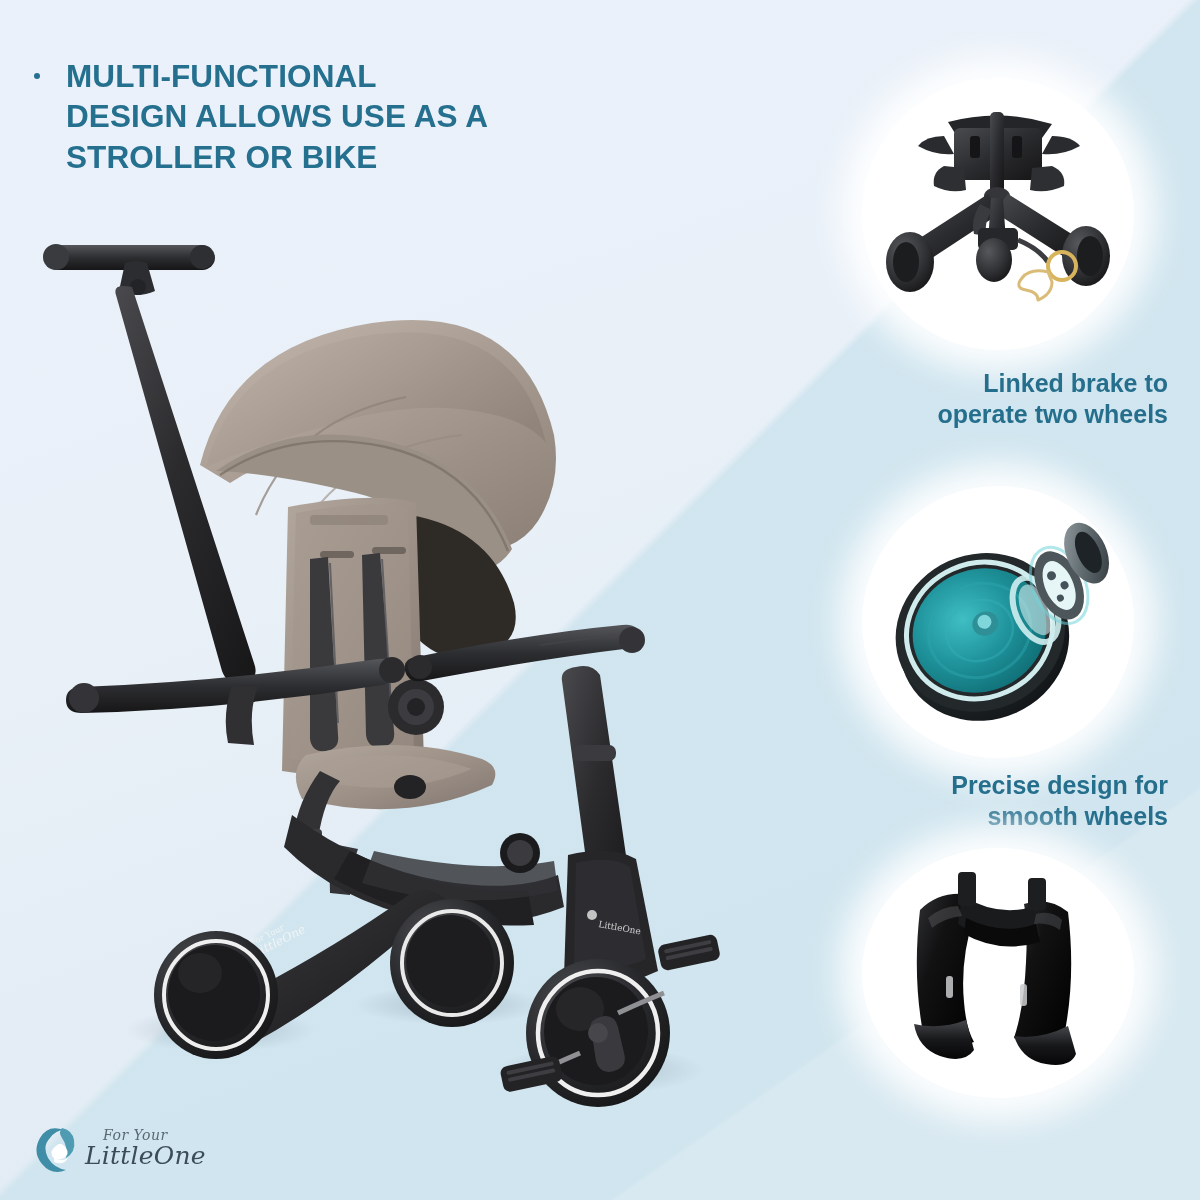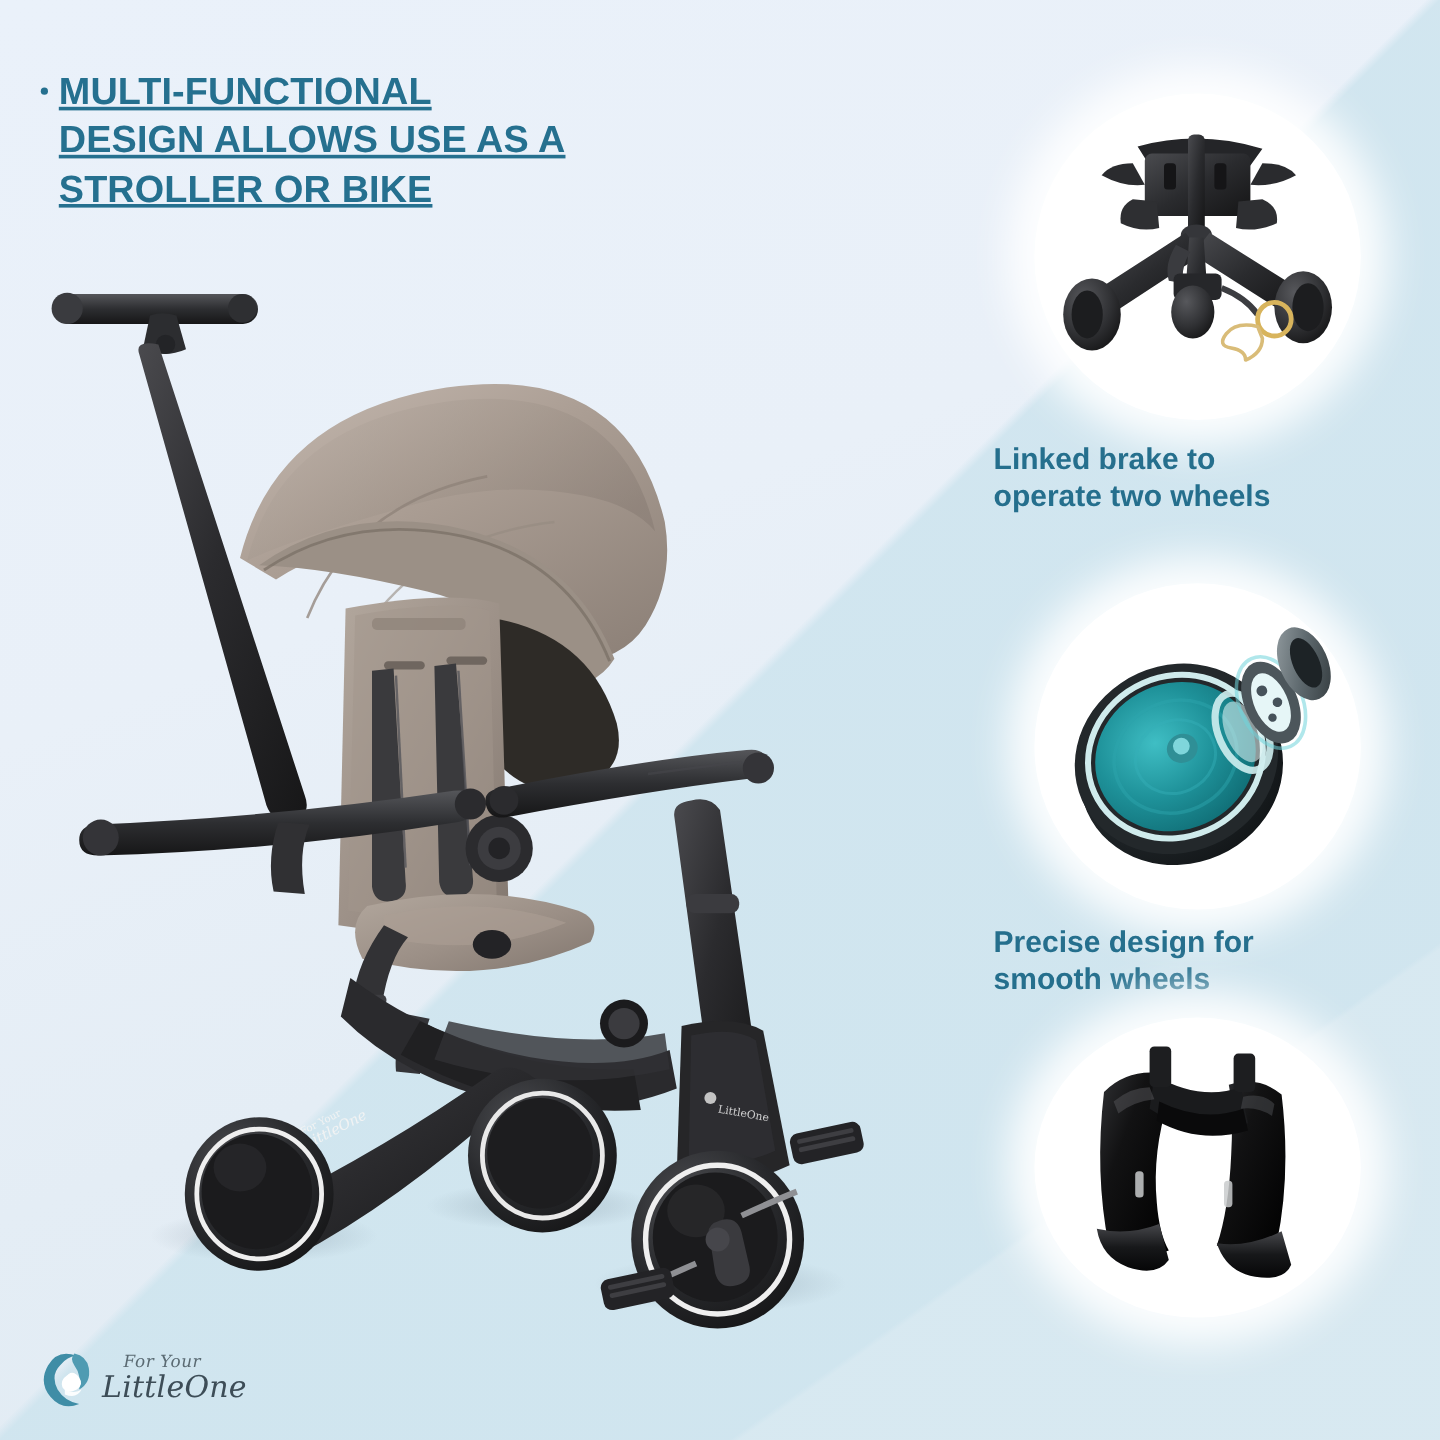--- a/index.html
+++ b/index.html
@@ -15,30 +15,30 @@
   .wedge{position:absolute;inset:0;pointer-events:none;}
   .wedge-1{position:absolute;left:0;top:0;width:1200px;height:1200px;
     background:linear-gradient(to bottom right, rgba(255,255,255,0) 49.5%, rgba(205,228,238,0.85) 50%);}
   .wedge-2{position:absolute;left:330px;top:700px;width:1000px;height:700px;
     background:linear-gradient(to bottom right, rgba(255,255,255,0) 49.6%, rgba(216,233,241,0.95) 50%);
     transform:rotate(0deg);}
 
   
   .headline{position:absolute;left:34px;top:56px;width:620px;
     color:#25708f;font-weight:bold;font-size:31.5px;line-height:1.28;
-    letter-spacing:.1px;display:flex;gap:9px;text-decoration:underline;}
+    letter-spacing:.1px;display:flex;gap:26px;}
   .bullet-dot{flex:0 0 auto;width:6px;height:6px;border-radius:50%;
     background:#25708f;margin-top:17px;}
   .headline-text{white-space:pre-line;}
 
   
   .inset{position:absolute;}
   .circle{position:relative;border-radius:50%;background:#ffffff;
     box-shadow:0 0 34px 22px rgba(255,255,255,0.92);}
-  .caption{position:absolute;width:340px;text-align:left;
+  .caption{position:absolute;width:340px;text-align:right;
     color:#256f8d;font-weight:bold;font-size:25px;line-height:1.24;
     white-space:pre-line;}
 
   
   .i1{left:862px;top:78px;width:272px;height:272px;}
 
   
   .i2{left:862px;top:486px;width:272px;height:272px;}
 
   

